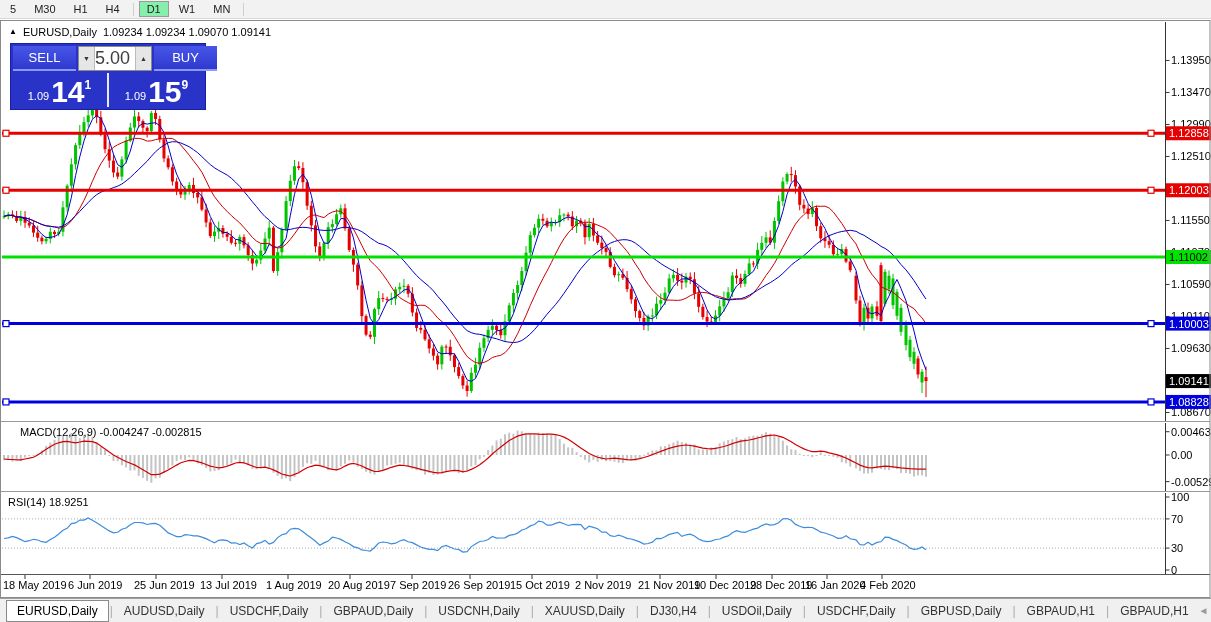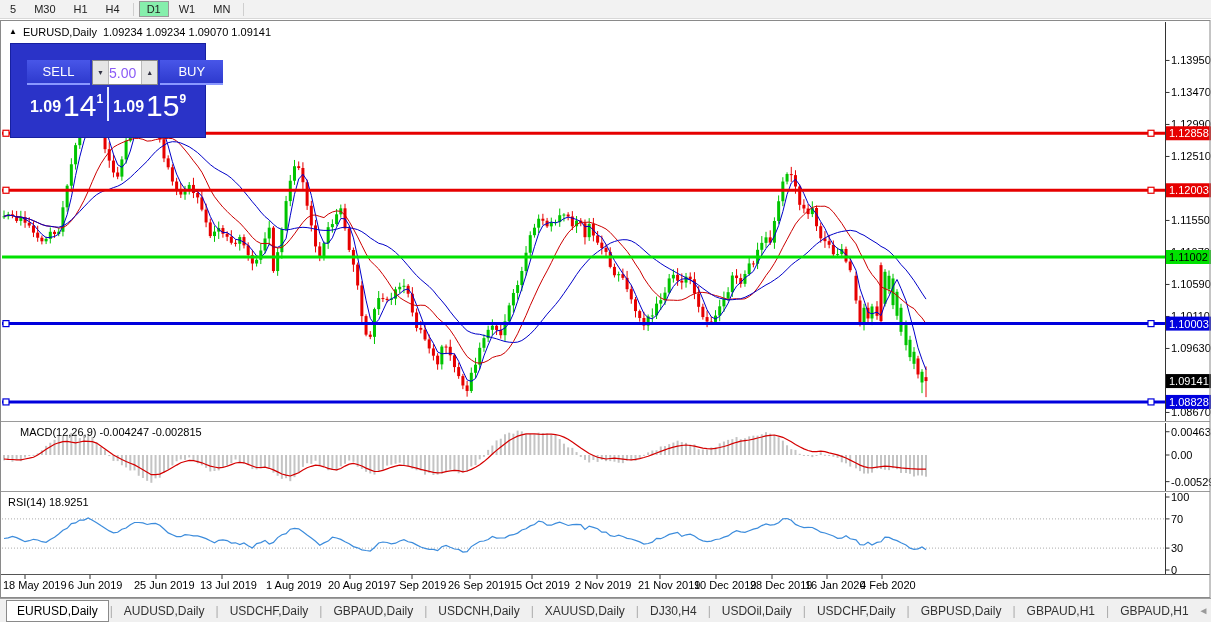--- a/index.html
+++ b/index.html
@@ -14,37 +14,37 @@
   .tb-sep{width:1px;height:13px;background:#cfcfcf;margin:0 4px}
   
   #chart-svg{position:absolute;top:20px;left:0}
   #chart-svg text{font-family:"Liberation Sans",sans-serif;font-size:11px;fill:#000}
   
   #chart-header{position:absolute;top:26px;left:9px;font-size:11px;color:#000;display:flex;
                 align-items:center;gap:6px;z-index:5}
   #collapse-ic{font-size:8px;line-height:8px}
   
   #oneclick{position:absolute;top:43px;left:10px;width:196px;background:#2a33c8;
-            border:1px solid #1720a0;padding:16px;box-sizing:border-box;z-index:5}
+            border:1px solid #1720a0;padding:2px;box-sizing:border-box;z-index:5}
   .oc-top{display:flex;height:25px;gap:2px}
   .oc-btn{flex:0 0 63px;background:linear-gradient(#4856e8,#2e3ace);color:#fff;display:flex;
           align-items:center;justify-content:center;font-size:13px;
           border-bottom:2px solid #8a98ff;box-sizing:border-box;cursor:pointer}
   .oc-vol{flex:1;background:#fff;border:1px solid #8a8a8a;display:flex;align-items:stretch}
   .oc-spin{width:15px;background:#e6e6e6;color:#334;display:flex;align-items:center;
            justify-content:center;font-size:7px;cursor:pointer}
   .oc-spin.l{border-right:1px solid #bbb}.oc-spin.r{border-left:1px solid #bbb}
   .oc-val{flex:1;display:flex;align-items:center;justify-content:flex-end;padding-right:5px;
-          font-size:14px;color:#8b5cf6}
+          font-size:18px;color:#404040}
   .oc-prices{display:flex;height:34px;margin-top:2px}
   .oc-price{flex:1;display:flex;align-items:flex-end;justify-content:center;color:#fff;
             padding-bottom:2px;cursor:pointer}
   .oc-div{width:2px;background:#e6eaff;margin:0 1px}
-  .oc-small{font-size:16px;font-weight:bold;margin-bottom:3px}
-  .oc-big{font-size:30px;line-height:26px;margin-left:2px;font-weight:400}
+  .oc-small{font-size:11px;font-weight:normal;margin-bottom:3px}
+  .oc-big{font-size:30px;line-height:26px;margin-left:2px;font-weight:700}
   .oc-sup{font-size:12px;font-weight:bold;margin-bottom:13px}
   
   #macd-label{position:absolute;top:426px;left:20px;font-size:11px;z-index:5}
   #rsi-label{position:absolute;top:496px;left:8px;font-size:11px;z-index:5}
   
   #tabbar{position:absolute;top:598px;left:0;width:1211px;height:24px;background:#f0f0f0;
           border-top:1px solid #9e9e9e;display:flex;align-items:center;font-size:12px;
           color:#333;box-sizing:border-box;padding-left:6px}
   .tab{padding:3px 10px;white-space:nowrap;cursor:pointer}
   .tab.active{background:#fff;border:1px solid #8a8a8a;color:#000}

